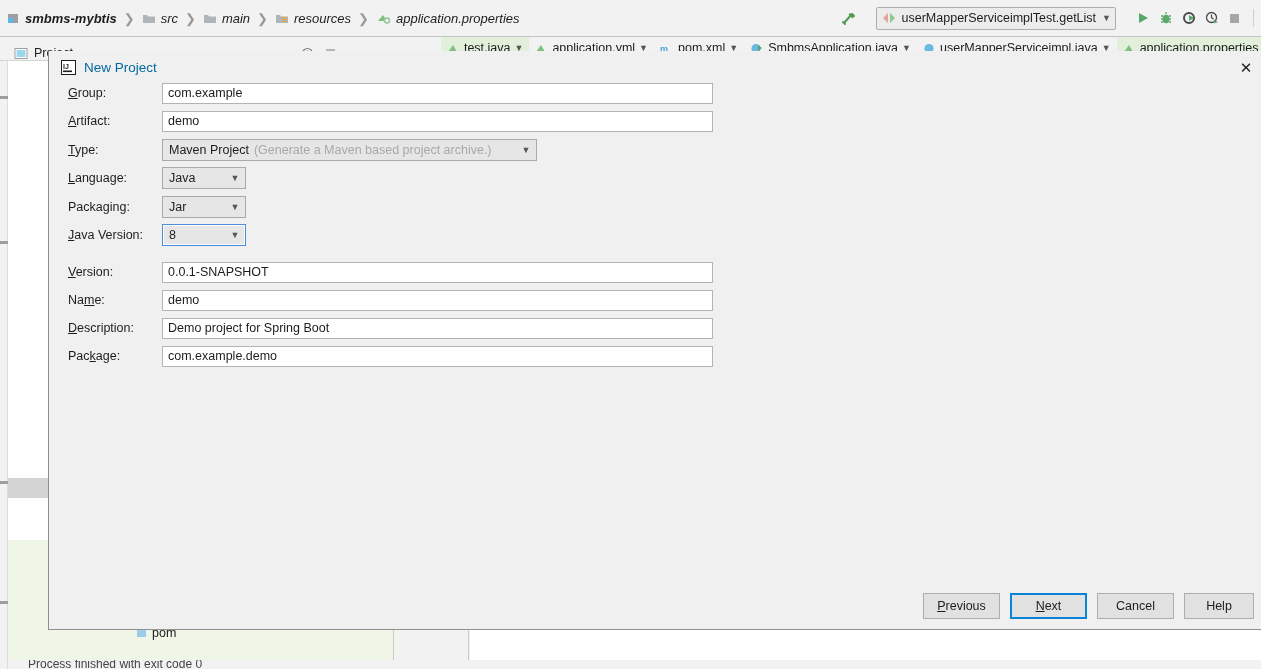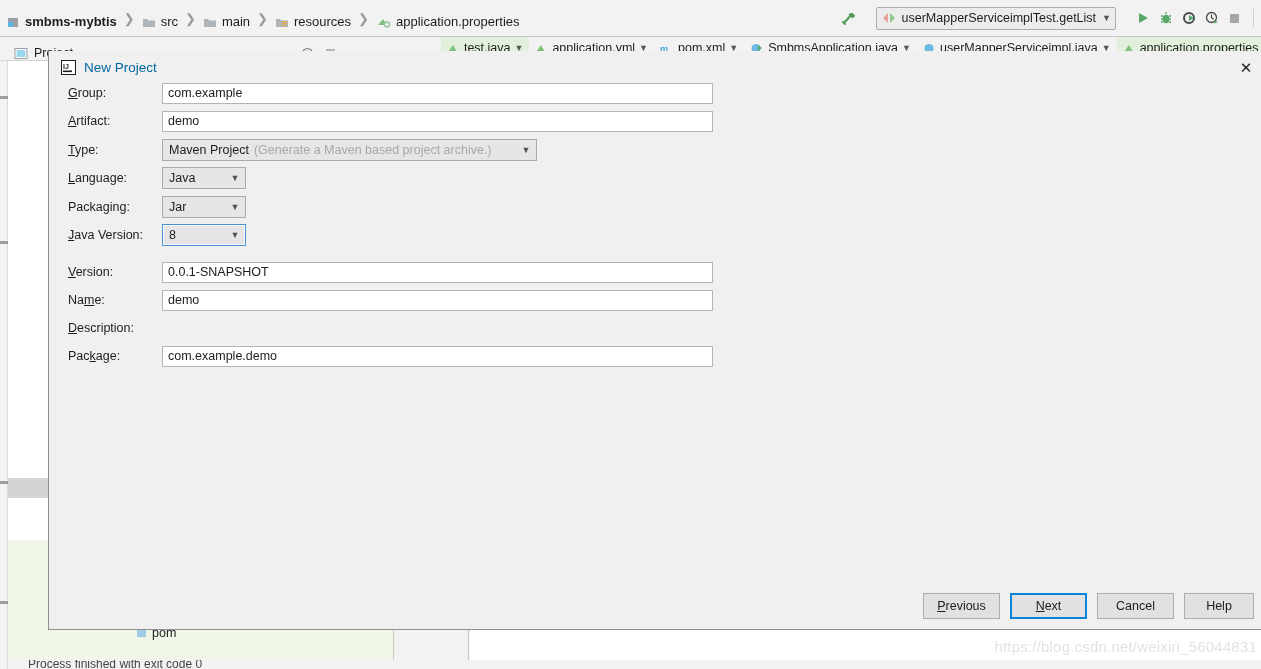--- a/index.html
+++ b/index.html
@@ -17,21 +17,21 @@
 
   
   .ide { position: absolute; inset: 0; background: #f2f2f2; }
 
   .navbar {
     position: absolute; left: 0; top: 0; width: 1261px; height: 37px;
     background: #f2f2f2; border-bottom: 1px solid #c4c4c4;
     display: flex; align-items: center;
   }
   .crumbs { display: flex; align-items: center; padding-left: 5px; gap: 0px; }
-  .crumb { display: flex; align-items: flex-end; gap: 5px; padding: 0 2px; height: 22px; }
+  .crumb { display: flex; align-items: center; gap: 5px; padding: 0 2px; height: 22px; font-style: italic; }
   .crumb-label { font-size: 13px; color: #1d1d1d; white-space: nowrap; }
   .crumb.root .crumb-label { font-weight: bold; }
   .crumb-sep { color: #9a9a9a; font-size: 13px; padding: 0 5px; }
 
   .ico { display: inline-block; line-height: 0; }
 
   .navbar-right {
     margin-left: auto; display: flex; align-items: center; gap: 16px; padding-right: 7px;
   }
   .hammer-btn { width: 22px; height: 22px; display: flex; align-items: center; justify-content: center; }
@@ -414,21 +414,20 @@
           </svg>
         </span>
         <span>RoleTest</span>
       </div>
     </div>
 
     <div class="statusline">
       <span class="txt">Process finished with exit code 0</span>
     </div>
 
-    <div class="watermark">https://blog.csdn.net/weixin_56044831</div>
   </div>
 
   <div class="dialog">
 
     <div class="dlg-title">
       <span class="ico">
         <svg width="15" height="15" viewBox="0 0 15 15">
           <rect x="0.5" y="0.5" width="14" height="14" fill="#ffffff" stroke="#1d1d1d"></rect>
           <text x="2" y="9" font-size="7" font-family="sans-serif" font-weight="bold" fill="#1d1d1d">IJ</text>
           <rect x="2" y="10.5" width="9" height="1.6" fill="#1d1d1d"></rect>
@@ -498,20 +497,23 @@
 
         <div class="row">
           <span class="lbl">Na<u>m</u>e:</span>
           <div class="txt-input">
             <span>demo</span>
           </div>
         </div>
 
         <div class="row">
           <span class="lbl"><u>D</u>escription:</span>
+          <div class="txt-input">
+            <span>Demo project for Spring Boot</span>
+          </div>
         </div>
 
         <div class="row">
           <span class="lbl">Pac<u>k</u>age:</span>
           <div class="txt-input">
             <span>com.example.demo</span>
           </div>
         </div>
 
       </div>

